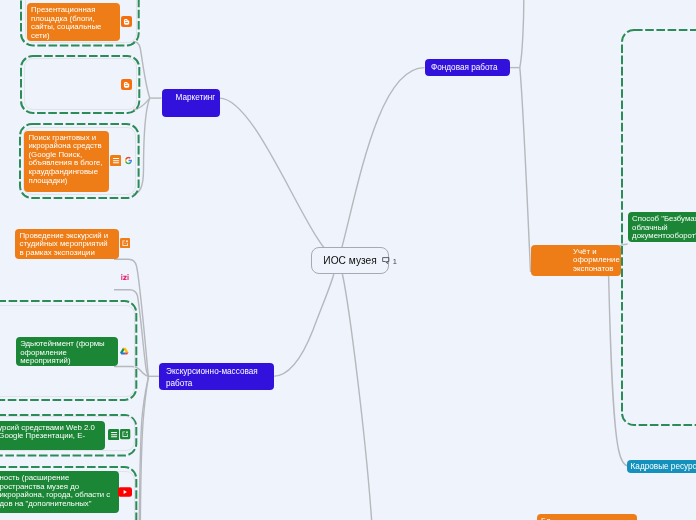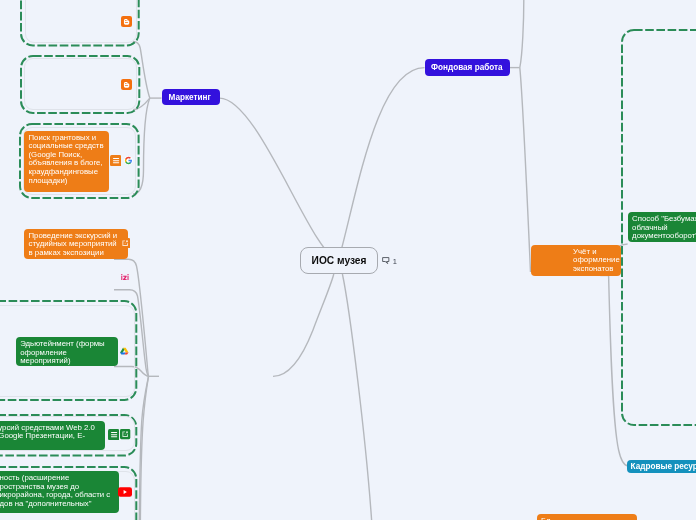--- a/index.html
+++ b/index.html
@@ -7,25 +7,25 @@
        font-family:"Liberation Sans",sans-serif;}
   #canvas{position:relative;width:696px;height:520px;overflow:hidden;}
   svg.links{position:absolute;left:0;top:0;width:696px;height:520px;pointer-events:none;}
   .grp{position:absolute;overflow:visible;}
   .grp rect{fill:none;stroke:#2b8c58;stroke-width:2;stroke-dasharray:8.6 2.6;}
   .grpbg{position:absolute;box-sizing:border-box;background:transparent;border-radius:9px;
          border:1px solid #dfe3ea;}
   .node{position:absolute;box-sizing:border-box;border-radius:4px;color:#fff;
         padding:3px 4.5px 2px;line-height:8.65px;font-size:7.8px;overflow:hidden;white-space:pre-line;}
   .topic{position:absolute;box-sizing:border-box;border-radius:4px;color:#fff;
-         font-weight:bold;font-size:8.2px;line-height:11.5px;padding:3px 7px;overflow:hidden;}
+         font-weight:normal;font-size:8.2px;line-height:11.5px;padding:3px 7px;overflow:hidden;}
   .icn{position:absolute;line-height:0;}
   .central{position:absolute;box-sizing:border-box;background:#eff3fb;border:1.4px solid #a7aab0;
-           border-radius:8px;color:#0d0d0d;font-weight:bold;font-size:10.2px;
-           display:flex;align-items:center;justify-content:center;}
+           border-radius:8px;color:#0d0d0d;font-weight:normal;font-size:10.2px;
+           display:flex;align-items:center;justify-content:center;margin-left:11px;}
   .cmt{position:absolute;font-size:7.5px;color:#3f4550;display:flex;align-items:flex-start;gap:3.2px;line-height:9px;}
 </style>
 </head>
 <body>
 
 <div id="canvas">
 
 <svg class="links" viewBox="0 0 696 520" fill="none">
   <g stroke="#b5b8bd" stroke-width="1.4" fill="none">
     <path d="M133 41.5 C137 41.5 139.3 44 140.2 48 C142 57 145 84 149.8 98.1"></path>
@@ -72,47 +72,48 @@
     </svg>
 <svg class="grp" style="left:621px;top:29px;width:170px;height:397px;">
       <rect x="1" y="1" width="168" height="395" rx="12"></rect>
     </svg>
 <div class="grpbg" style="left:24.5px;top:-9px;width:112.3px;height:52.1px;"></div>
 <div class="grpbg" style="left:23.7px;top:58px;width:113.1px;height:51.8px;"></div>
 <div class="grpbg" style="left:22.8px;top:127px;width:113.4px;height:68px;"></div>
 <div class="grpbg" style="left:-150px;top:305px;width:284.8px;height:91.5px;"></div>
 <div class="grpbg" style="left:-150px;top:415.6px;width:284.6px;height:35.3px;"></div>
 <div class="grpbg" style="left:-150px;top:471px;width:284.6px;height:70px;"></div>
+<div class="node" style="left:26.5px;top:3px;width:93px;height:38px;background:#ee7d17;">Презентационная площадка (блоги, сайты, социальные сети)</div>
 <span class="icn" style="left:121.3px;top:16.2px;"><svg width="11" height="11" viewBox="0 0 24 24">
         <rect width="24" height="24" rx="4.5" fill="#f4700f"></rect>
         <path d="M9.6 6.3h2.6c1.1 0 2 .9 2 2v.3c0 .7.6 1.3 1.3 1.3h.5c1.1 0 2 .9 2 2v3.8c0 1.8-1.4 3.2-3.2 3.2H9.6c-1.8 0-3.2-1.4-3.2-3.2V9.5c0-1.8 1.4-3.2 3.2-3.2z" fill="#fff"></path>
         <rect x="8.4" y="8.5" width="4.2" height="2.1" rx="1.05" fill="#f4700f"></rect>
         <rect x="8.4" y="13.4" width="7.3" height="2.1" rx="1.05" fill="#f4700f"></rect>
       </svg></span>
 <span class="icn" style="left:121.3px;top:79.3px;"><svg width="11" height="11" viewBox="0 0 24 24">
         <rect width="24" height="24" rx="4.5" fill="#f4700f"></rect>
         <path d="M9.6 6.3h2.6c1.1 0 2 .9 2 2v.3c0 .7.6 1.3 1.3 1.3h.5c1.1 0 2 .9 2 2v3.8c0 1.8-1.4 3.2-3.2 3.2H9.6c-1.8 0-3.2-1.4-3.2-3.2V9.5c0-1.8 1.4-3.2 3.2-3.2z" fill="#fff"></path>
         <rect x="8.4" y="8.5" width="4.2" height="2.1" rx="1.05" fill="#f4700f"></rect>
         <rect x="8.4" y="13.4" width="7.3" height="2.1" rx="1.05" fill="#f4700f"></rect>
       </svg></span>
-<div class="node" style="left:24px;top:130.5px;width:84.5px;height:61.5px;background:#ee7d17;">Поиск грантовых и социальные средств (Google Поиск, объявления в блоге, краудфандинговые площадки)</div>
+<div class="node" style="left:24px;top:130.5px;width:84.5px;height:61.5px;background:#ee7d17;">Поиск грантовых и икрорайона средств (Google Поиск, объявления в блоге, краудфандинговые площадки)</div>
 <span class="icn" style="left:110px;top:154.9px;"><svg width="11.3" height="11.3" viewBox="0 0 24 24">
         <rect width="24" height="24" rx="3.6" fill="#ee7d17"></rect>
         <rect x="6.1" y="6.4" width="13.6" height="2.1" rx="1.05" fill="#fff"></rect>
         <rect x="6.1" y="11.0" width="13.6" height="2.1" rx="1.05" fill="#fff"></rect>
         <rect x="6.1" y="15.6" width="13.6" height="2.1" rx="1.05" fill="#fff"></rect>
       </svg></span>
 <span class="icn" style="left:123.7px;top:156.2px;"><svg width="9" height="9" viewBox="0 0 24 24">
         <circle cx="12" cy="12" r="11.6" fill="#fff"></circle>
         <path d="M21.3 12.23c0-.66-.06-1.3-.17-1.91H12v3.61h5.22a4.47 4.47 0 0 1-1.94 2.93v2.43h3.14c1.84-1.69 2.9-4.18 2.9-7.06z" fill="#4285f4"></path>
         <path d="M12 21.7c2.62 0 4.82-.87 6.43-2.35l-3.14-2.43c-.87.58-1.98.93-3.29.93-2.53 0-4.67-1.71-5.44-4H3.32v2.51A9.7 9.7 0 0 0 12 21.7z" fill="#34a853"></path>
         <path d="M6.56 13.85a5.8 5.8 0 0 1 0-3.71V7.64H3.32a9.7 9.7 0 0 0 0 8.72l3.24-2.51z" fill="#fbbc05"></path>
         <path d="M12 5.94c1.43 0 2.71.49 3.72 1.45l2.78-2.78C16.81 3.05 14.62 2.3 12 2.3a9.7 9.7 0 0 0-8.68 5.34l3.24 2.5c.77-2.29 2.91-4.2 5.44-4.2z" fill="#ea4335"></path>
       </svg></span>
-<div class="node" style="left:15px;top:228.5px;width:103.5px;height:30px;background:#ee7d17;margin-left:9px;">Проведение экскурсий и студийных мероприятий в рамках экспозиции</div>
+<div class="node" style="left:15px;top:228.5px;width:103.5px;height:30px;background:#ee7d17;">Проведение экскурсий и студийных мероприятий в рамках экспозиции</div>
 <span class="icn" style="left:120px;top:238px;"><svg width="10.3" height="10.3" viewBox="0 0 24 24">
         <rect width="24" height="24" rx="3.4" fill="#ee7d17"></rect>
         <path d="M5.6 5.6h6.2v2.2H7.8v8.4h8.4v-4.0h2.2v6.2H5.6z" fill="#fff" fill-opacity=".78"></path>
         <rect x="14.2" y="5.6" width="4.2" height="4.2" fill="#fff" fill-opacity=".78"></rect>
         <rect x="11.1" y="11.1" width="1.9" height="1.9" fill="#fff" fill-opacity=".78"></rect>
       </svg></span>
 <span class="icn" style="left:120.7px;top:273.8px;"><svg width="8.6" height="6.2" viewBox="0 0 27 20">
         <g fill="#e4206a">
           <rect x="0.5" y="5.5" width="3.4" height="14.5"></rect>
           <rect x="0.5" y="0" width="3.4" height="3.6"></rect>
@@ -150,22 +151,23 @@
 дов на "дополнительных"</div>
 <span class="icn" style="left:118px;top:487px;"><svg width="14" height="10" viewBox="0 0 28 20">
         <rect x="0" y="0.5" width="28" height="19" rx="4.6" fill="#f00"></rect>
         <path d="M11.2 5.8l6.6 4.2-6.6 4.2z" fill="#fff"></path>
       </svg></span>
 <div class="node" style="left:531.1px;top:244.5px;width:90px;height:31.5px;background:#ee7d17;padding-left:42px;">Учёт и оформление экспонатов</div>
 <div class="node" style="left:627.6px;top:212px;width:110px;height:30.2px;background:#1a8636;">Способ "Безбумаж
 облачный
 документооборот"</div>
 <div class="node" style="left:536.6px;top:513.6px;width:100px;height:30px;background:#ee7d17;">Бл</div>
-<div class="topic" style="left:161.5px;top:89px;width:58px;height:16px;background:#3311dd;padding:3px 7px;">Маркетинг</div>
+<div class="topic" style="left:161.5px;top:89px;width:58px;height:28px;background:#3311dd;padding:3px 14px;">Маркетинг</div>
 <div class="topic" style="left:424.5px;top:58.5px;width:85px;height:17.5px;background:#3311dd;padding:3px 6.5px;">Фондовая работа</div>
+<div class="topic" style="left:159px;top:363px;width:114.5px;height:26.5px;background:#3311dd;padding:3px 7px;">Экскурсионно-массовая работа</div>
 <div class="topic" style="left:627px;top:459.6px;width:101px;height:13.1px;background:#1491bd;padding:1.2px 3.6px;">Кадровые ресурсы</div>
 
 <div class="central" style="left:300.2px;top:246.9px;width:77.7px;height:26.8px;">
   <span>ИОС музея</span>
 </div>
 <div class="cmt" style="left:382px;top:257.2px;">
   <svg width="7.5" height="7.4" viewBox="0 0 20 20">
         <path d="M1.6 1.6h16.8v10.6h-6.2l3.1 5.6-6.8-5.6H1.6z" fill="none" stroke="#4a4f57" stroke-width="2.4" stroke-linejoin="miter"></path>
       </svg>
   <span>1</span>

